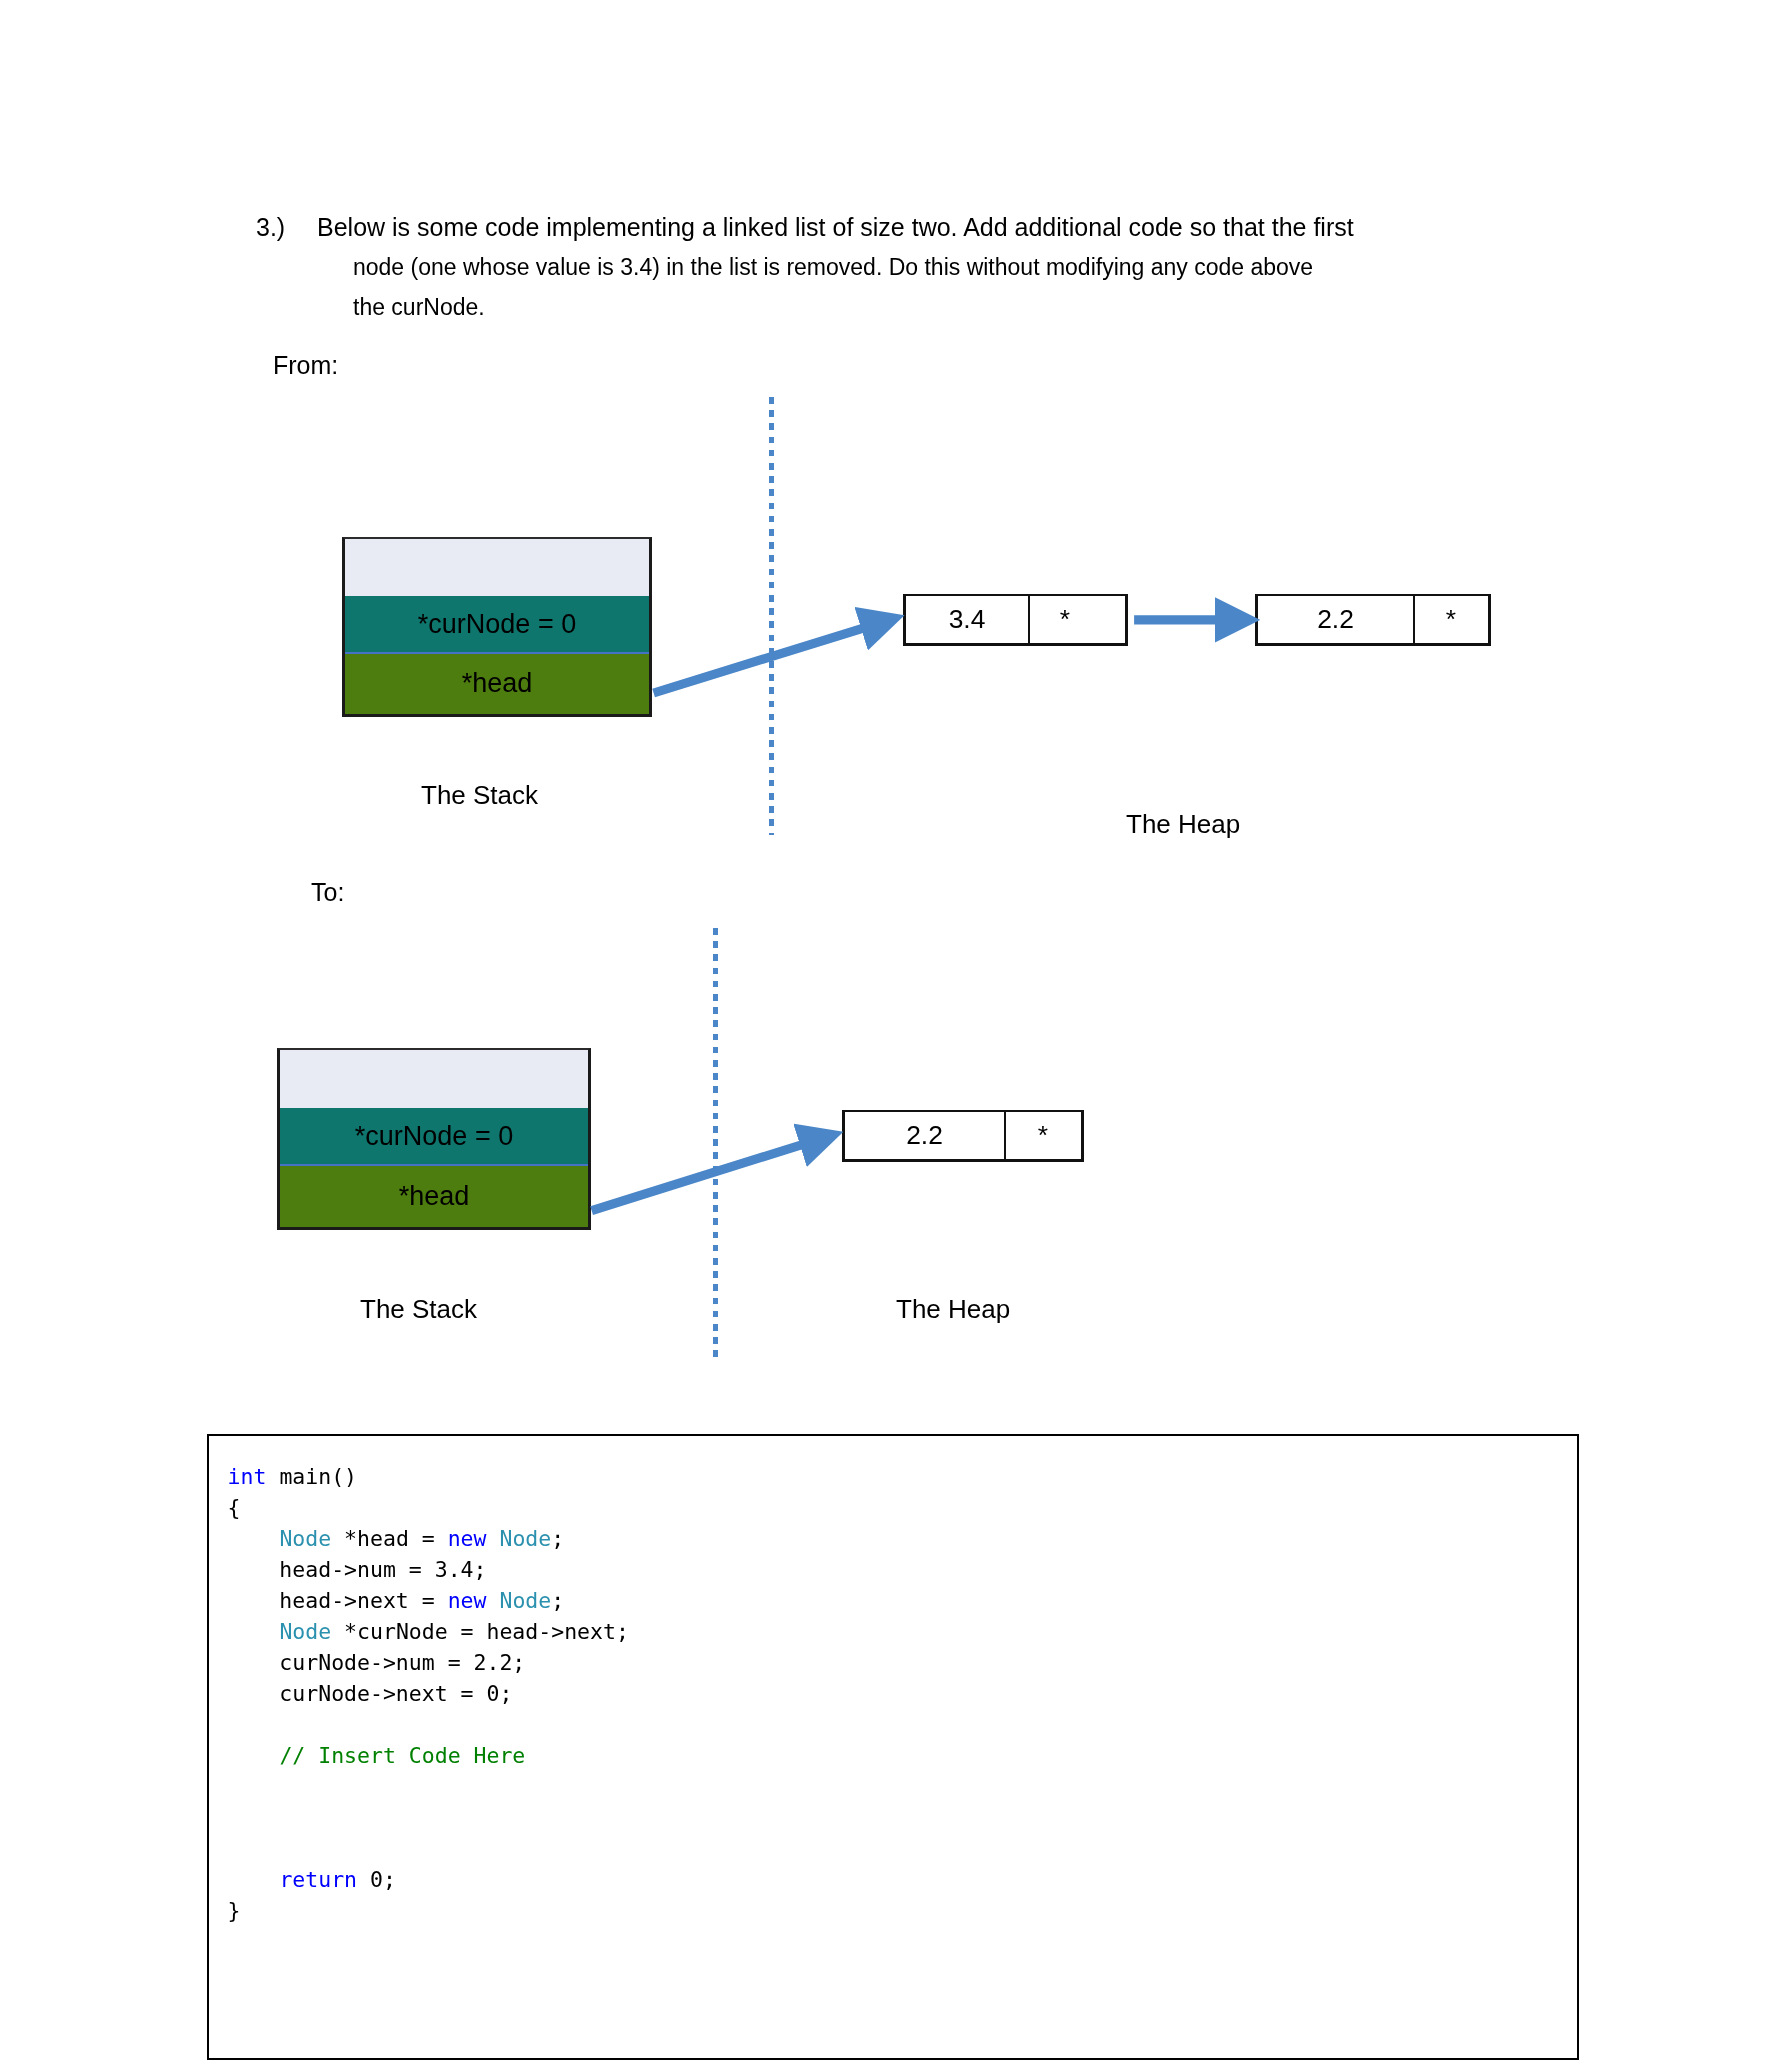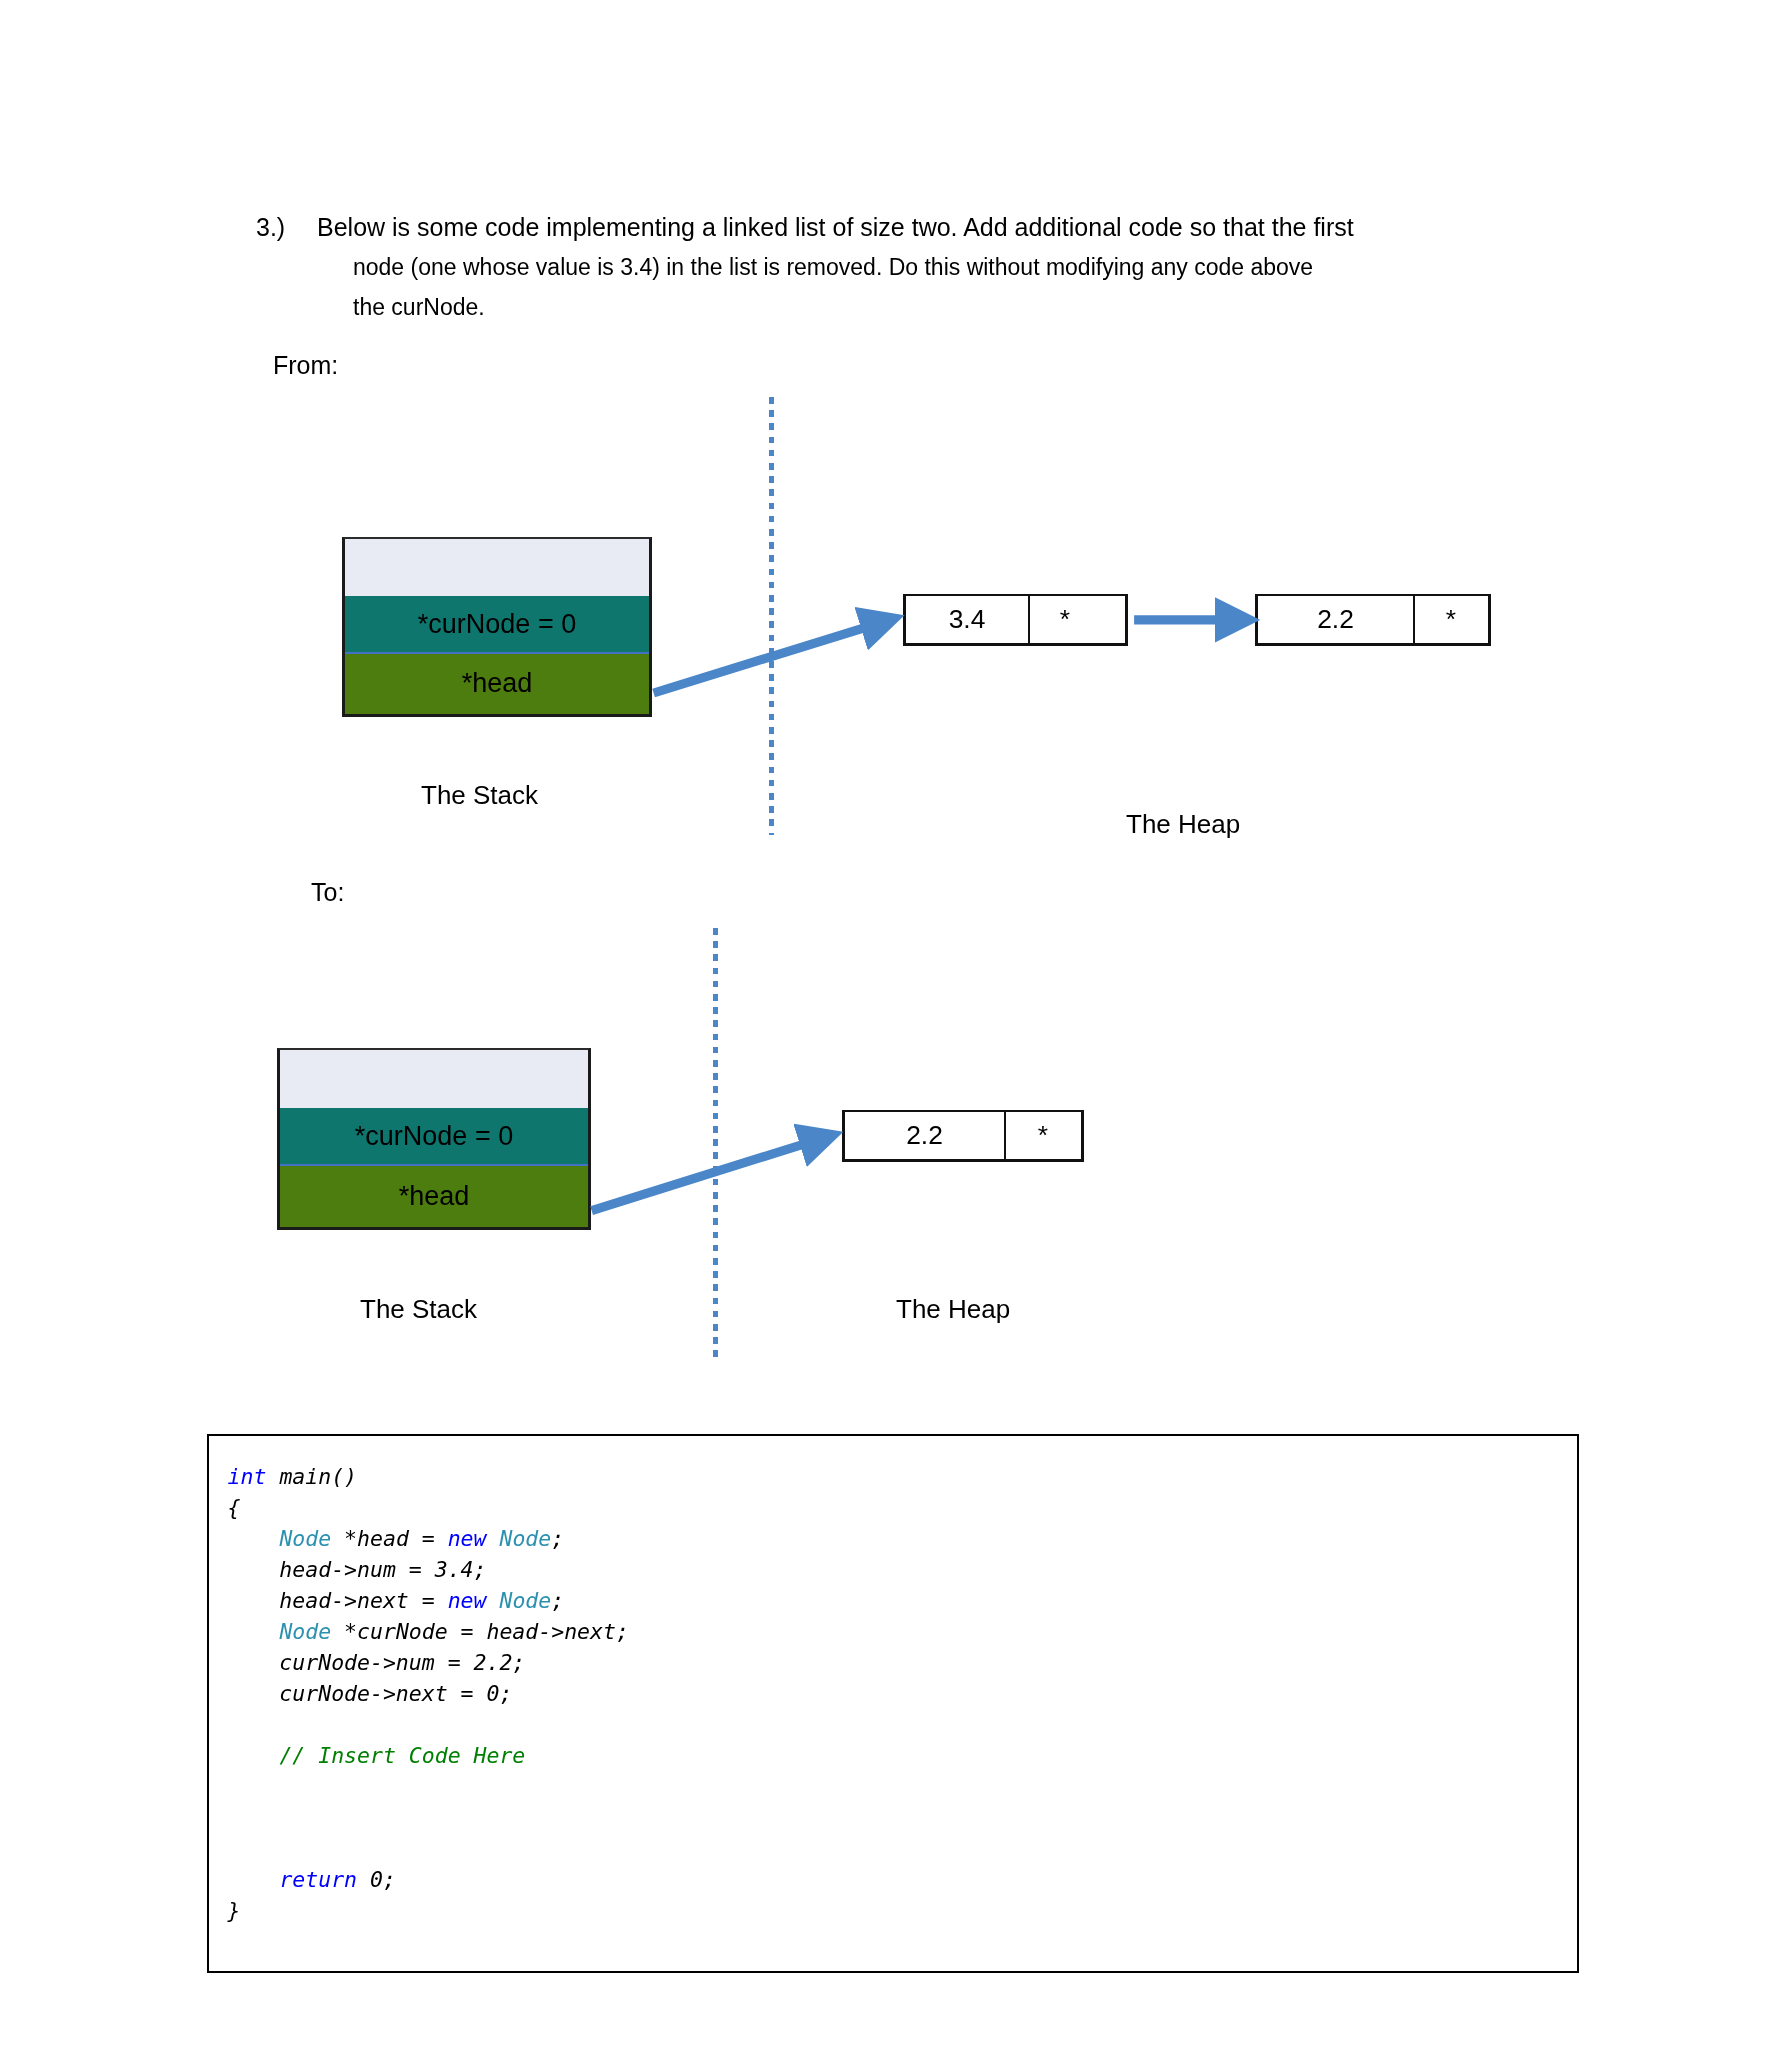--- a/index.html
+++ b/index.html
@@ -139,25 +139,24 @@
     top: 0;
     pointer-events: none;
   }
 
   
   .code-box {
     position: absolute;
     left: 207px;
     top: 1434px;
     width: 1372px;
-    height: 539px;
+    height: 626px;
     box-sizing: border-box;
     border: 2.1px solid #000000;
     background: #ffffff;
-    font-style: italic;
   }
   .code-inner {
     position: absolute;
     left: 18.6px;
     top: 25px;
     font-family: "DejaVu Sans Mono", "Liberation Mono", monospace;
     font-size: 21.5px;
     line-height: 31px;
     white-space: pre;
     color: #000000;

